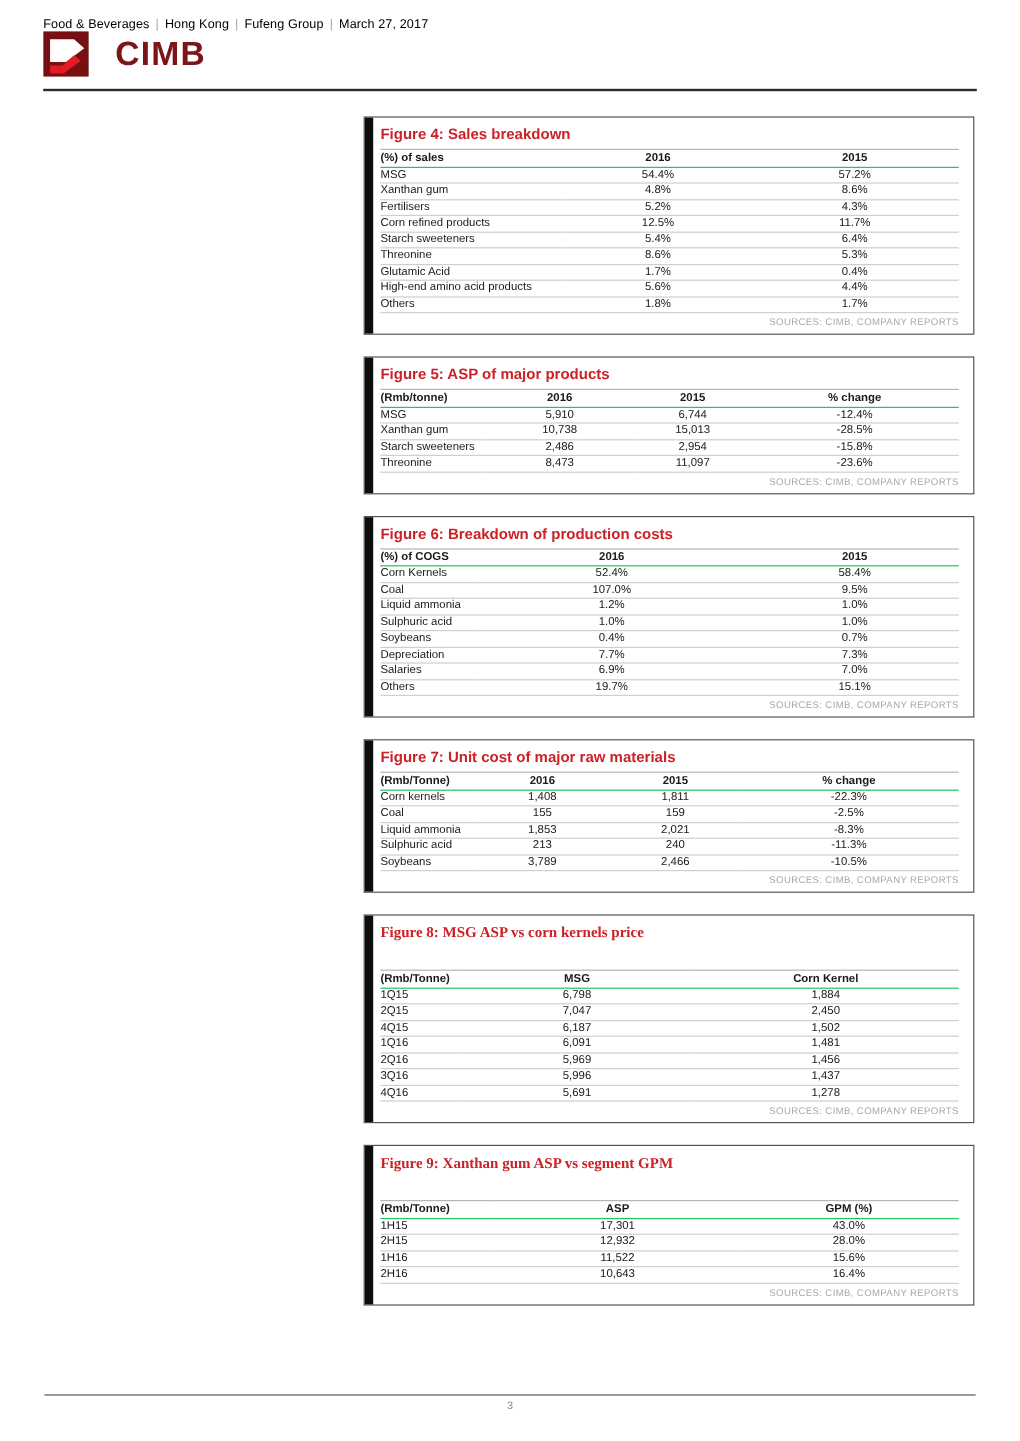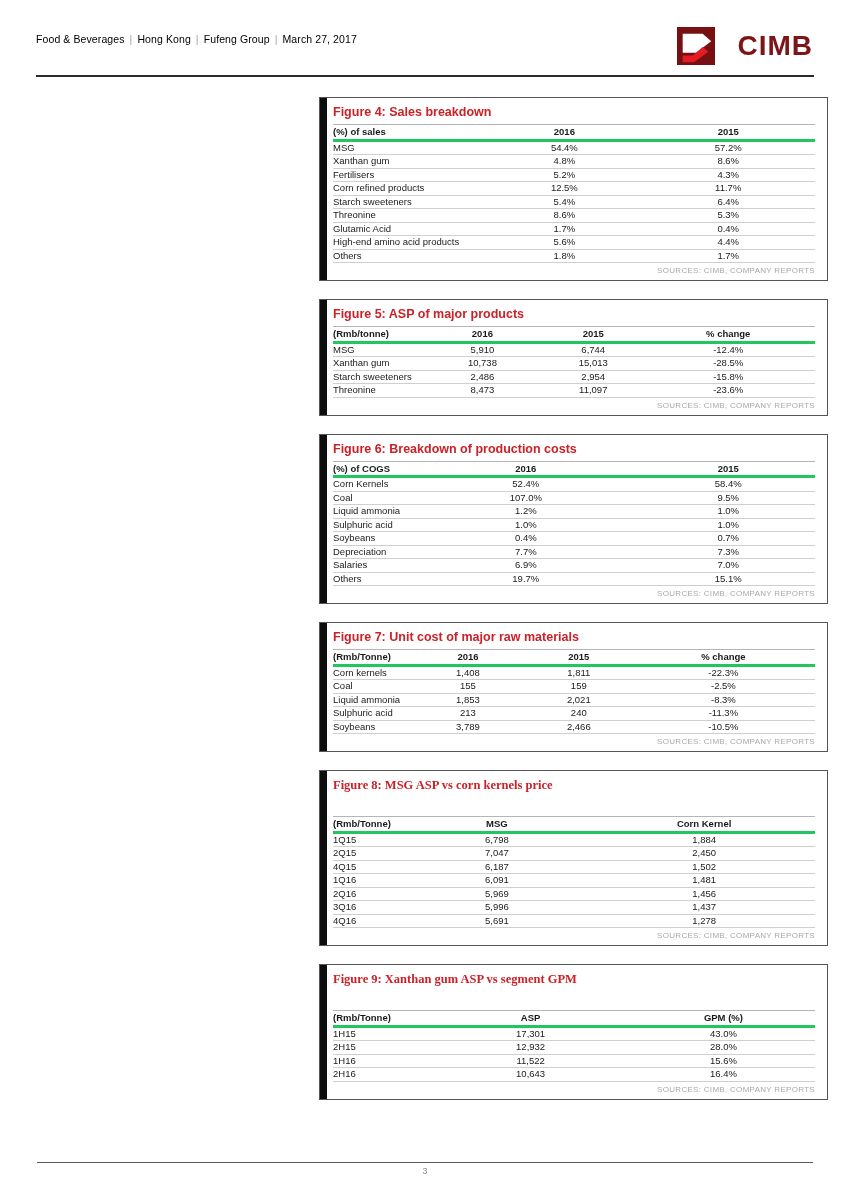--- a/index.html
+++ b/index.html
@@ -6,50 +6,51 @@
   html, body { background:#ffffff; }
   body { font-family:"Liberation Sans", sans-serif; }
   .page {
     position:relative; width:850px; height:1201px; background:#ffffff;
     margin:0 auto; overflow:hidden;
   }
 
   
   .page-header {
     display:flex; justify-content:space-between; align-items:flex-start;
-    padding:27px 37px 0 36px;
+    padding:8px 37px 0 36px;
+    flex-direction:column;
   }
   .meta-line { font-size:10.5px; color:#000; padding-top:6px; letter-spacing:0.1px; }
   .meta-line .sep { color:#a6a6a6; padding:0 5px; }
   .logo { display:flex; align-items:center; gap:22px; }
   .logo-mark { width:38px; height:38px; display:block; }
   .logo-text {
     font-size:28px; font-weight:bold; color:#7d1418;
     letter-spacing:1px; line-height:38px;
   }
   .top-rule { margin:10px 36px 0 36px; border-top:2px solid #2b2b2b; }
 
   
-  .content { position:absolute; left:319px; top:97px; width:509px; }
+  .content { position:absolute; left:303px; top:97px; width:509px; }
 
   .figure-block {
     position:relative; border:1px solid #555; background:#fff;
     margin-bottom:18px; padding:7px 12px 2px 13px;
   }
   .black-bar { position:absolute; left:0; top:0; bottom:0; width:7px; background:#0d0d0d; }
   .figure-title { font-size:12.5px; font-weight:bold; color:#cb2127; margin:0 0 5px 0; }
   .gap-title { margin-bottom:23px;font-family:Liberation Serif, serif; }
 
   .data-table {
     width:100%; border-collapse:collapse; table-layout:fixed;
     font-size:9.5px; color:#1a1a1a;
   }
   .data-table th {
     font-weight:bold; text-align:center; padding:2px 0 1px 0; line-height:10.5px;
-    border-top:1px solid #b5b5b5; border-bottom:3px solid #22c55e;
+    border-top:1px solid #b5b5b5; border-bottom:1px solid #22c55e;
     white-space:nowrap; overflow:hidden;
   }
   .data-table td {
     text-align:center; padding:1px 0; line-height:10.5px;
     border-bottom:1px solid #cfcfcf; white-space:nowrap; overflow:hidden;
   }
   .data-table th:first-child, .data-table td:first-child { text-align:left; }
 
   .cols-f4 th:nth-child(1){width:32%} .cols-f4 th:nth-child(2){width:32%}
   .cols-f5 th:nth-child(1){width:18%} .cols-f5 th:nth-child(2){width:26%} .cols-f5 th:nth-child(3){width:20%}

